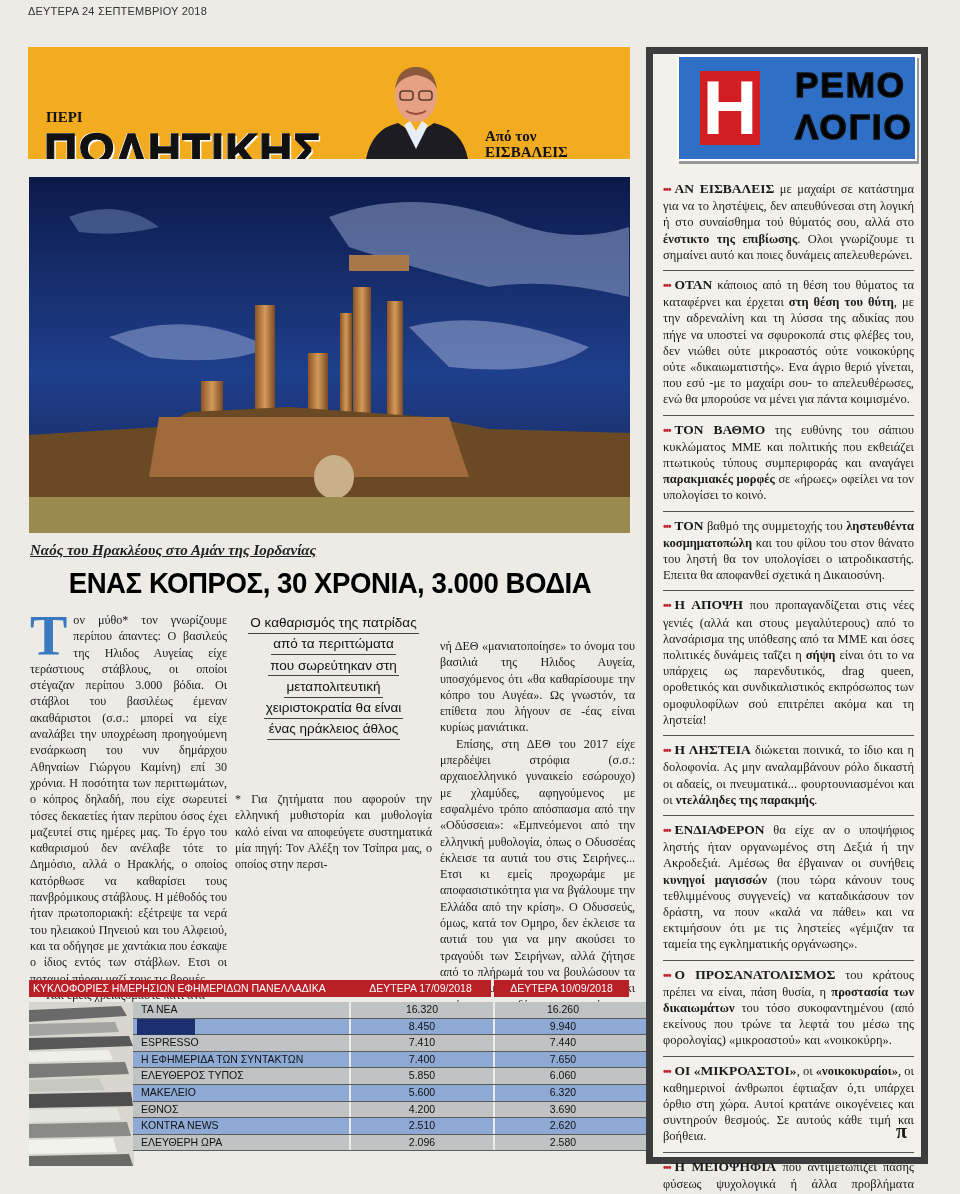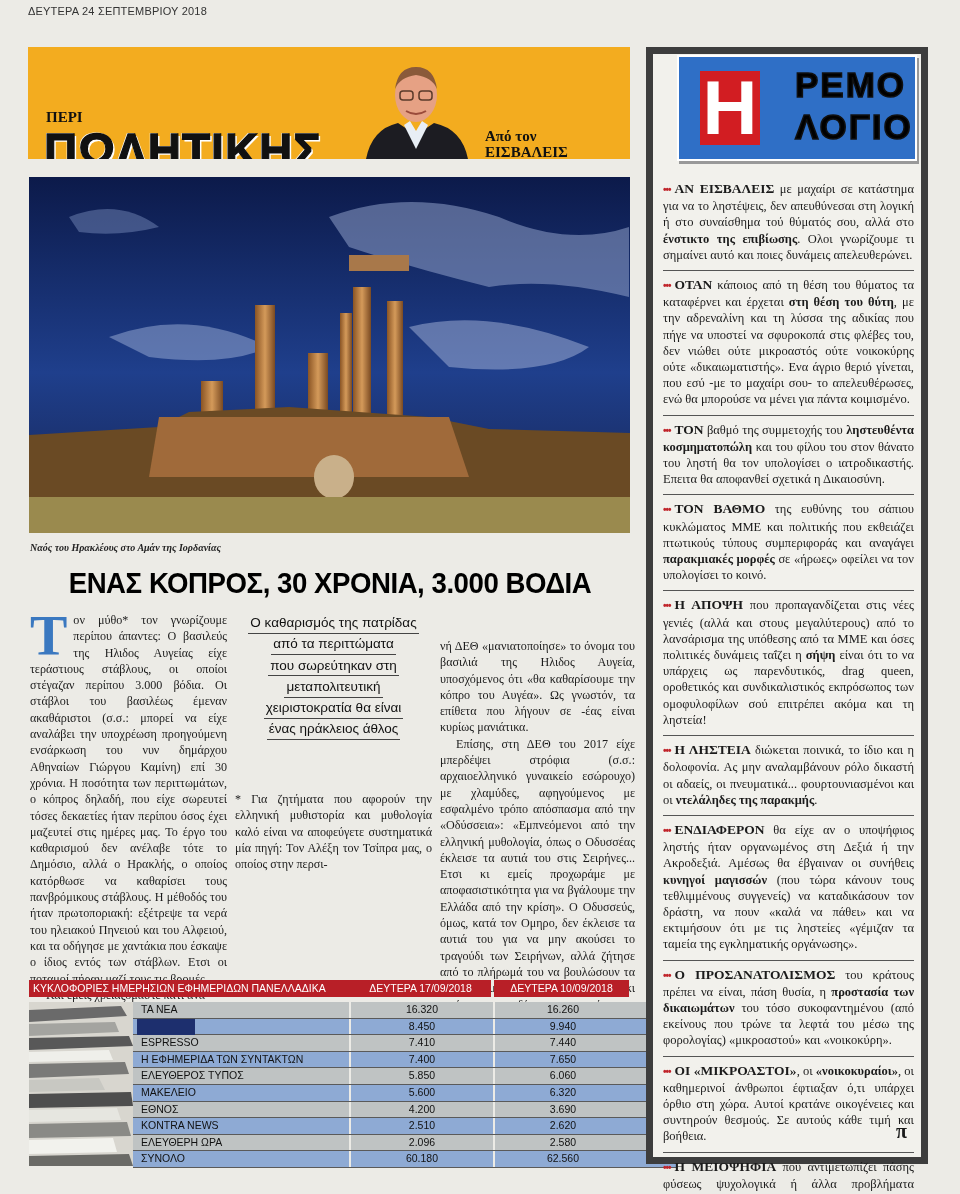--- a/index.html
+++ b/index.html
@@ -7,21 +7,21 @@
   .abs{position:absolute;}
   .dateline{left:28px;top:5px;font-family:"Liberation Sans",sans-serif;font-size:11px;color:#333;letter-spacing:0.2px;}
   
   .header{left:28px;top:47px;width:602px;height:112px;background:#f3ac1f;overflow:hidden;}
   .header .peri{position:absolute;left:18px;top:62px;font-family:"Liberation Serif",serif;font-weight:bold;font-size:15px;color:#111;}
   .header .politikis{position:absolute;left:16px;top:80px;font-family:"Liberation Sans",sans-serif;font-weight:900;font-size:46px;letter-spacing:1px;color:#111;line-height:1;transform:scaleY(1.05);-webkit-text-stroke:1.2px #111;text-shadow:2px 2px 0 #fff,-1px -1px 0 #fff;}
   .portrait{position:absolute;left:330px;top:8px;width:116px;height:104px;}
   .byline{position:absolute;left:457px;top:82px;font-family:"Liberation Serif",serif;font-weight:bold;color:#111;line-height:1.05;font-size:15px;}
   
   .photo{left:29px;top:177px;width:601px;height:356px;}
-  .caption{left:30px;top:542px;font-family:"Liberation Serif",serif;font-style:italic;font-weight:bold;font-size:10px;color:#222;}
+  .caption{left:30px;top:542px;font-family:"Liberation Serif",serif;font-style:italic;font-weight:bold;font-size:15px;color:#222;text-decoration:underline;}
   .headline{left:30px;top:566px;width:600px;text-align:center;font-family:"Liberation Sans",sans-serif;font-weight:900;font-size:30px;letter-spacing:-0.5px;color:#000;transform:scaleX(0.92);transform-origin:center;}
   
   .col{font-family:"Liberation Serif",serif;font-size:12.1px;line-height:16.3px;text-align:justify;color:#1b1b1b;}
   .col1{left:30px;top:612px;width:197px;}
   .col2{left:235px;top:775px;width:197px;}
   .col3{left:440px;top:610px;width:195px;margin-top:28px;}
   .col p{margin:0;}
   .indent{text-indent:16px;}
   .dropcap{float:left;font-family:"Liberation Serif",serif;font-size:56px;line-height:44px;color:#3a78c0;margin:2px 6px 0 0;font-weight:bold;}
   .pullquote{left:236px;top:614px;width:195px;text-align:center;font-family:"Liberation Sans",sans-serif;font-size:13.5px;line-height:18.8px;color:#111;}
@@ -191,38 +191,33 @@
   <div class="row blue" style="top:138.2px">
       <span class="name">KONTRA NEWS</span>
       <span class="v1">2.510</span>
       <span class="v2">2.620</span>
     </div>
   <div class="row gray" style="top:154.8px">
       <span class="name">ΕΛΕΥΘΕΡΗ ΩΡΑ</span>
       <span class="v1">2.096</span>
       <span class="v2">2.580</span>
     </div>
-  <div class="row blue" style="top:171.4px">
-      <span class="name">ΣΥΝΟΛΟ</span>
-      <span class="v1">60.180</span>
-      <span class="v2">62.560</span>
-    </div>
 </div>
 
 <div class="abs sidebar">
   <div class="logo">
     <div class="H">Η</div>
     <div class="w1">ΡΕΜΟ</div>
     <div class="w2">ΛΟΓΙΟ</div>
   </div>
   <div class="items">
     <div class="item"><span class="dots">•••</span><span class="lead">ΑΝ ΕΙΣΒΑΛΕΙΣ</span><span> με μαχαίρι σε κατάστημα για να το ληστέψεις, δεν απευθύνεσαι στη λογική ή στο συναίσθημα τού θύματός σου, αλλά στο </span><b>ένστικτο της επιβίωσης</b><span>. Ολοι γνωρίζουμε τι σημαίνει αυτό και ποιες δυνάμεις απελευθερώνει.</span></div>
     <div class="item"><span class="dots">•••</span><span class="lead">ΟΤΑΝ</span><span> κάποιος από τη θέση του θύματος τα καταφέρνει και έρχεται </span><b>στη θέση του θύτη</b><span>, με την αδρεναλίνη και τη λύσσα της αδικίας που πήγε να υποστεί να σφυροκοπά στις φλέβες του, δεν νιώθει ούτε μικροαστός ούτε νοικοκύρης ούτε «δικαιωματιστής». Ενα άγριο θεριό γίνεται, που εσύ -με το μαχαίρι σου- το απελευθέρωσες, ενώ θα μπορούσε να μένει για πάντα κοιμισμένο.</span></div>
+    <div class="item"><span class="dots">•••</span><span class="lead">ΤΟΝ ΒΑΘΜΟ</span><span> της ευθύνης του σάπιου κυκλώματος ΜΜΕ και πολιτικής που εκθειάζει πτωτικούς τύπους συμπεριφοράς και αναγάγει </span><b>παρακμιακές μορφές</b><span> σε «ήρωες» οφείλει να τον υπολογίσει το κοινό.</span></div>
     <div class="item"><span class="dots">•••</span><span class="lead">ΤΟΝ</span><span> βαθμό της συμμετοχής του </span><b>ληστευθέντα κοσμηματοπώλη</b><span> και του φίλου του στον θάνατο του ληστή θα τον υπολογίσει ο ιατροδικαστής. Επειτα θα αποφανθεί σχετικά η Δικαιοσύνη.</span></div>
-    <div class="item"><span class="dots">•••</span><span class="lead">ΤΟΝ ΒΑΘΜΟ</span><span> της ευθύνης του σάπιου κυκλώματος ΜΜΕ και πολιτικής που εκθειάζει πτωτικούς τύπους συμπεριφοράς και αναγάγει </span><b>παρακμιακές μορφές</b><span> σε «ήρωες» οφείλει να τον υπολογίσει το κοινό.</span></div>
     <div class="item"><span class="dots">•••</span><span class="lead">Η ΑΠΟΨΗ</span><span> που προπαγανδίζεται στις νέες γενιές (αλλά και στους μεγαλύτερους) από το λανσάρισμα της υπόθεσης από τα ΜΜΕ και όσες πολιτικές δυνάμεις ταΐζει η </span><b>σήψη</b><span> είναι ότι το να υπάρχεις ως παρενδυτικός, drag queen, οροθετικός και συνδικαλιστικός εκπρόσωπος των ομοφυλοφίλων σού επιτρέπει ακόμα και τη ληστεία!</span></div>
     <div class="item"><span class="dots">•••</span><span class="lead">Η ΛΗΣΤΕΙΑ</span><span> διώκεται ποινικά, το ίδιο και η δολοφονία. Ας μην αναλαμβάνουν ρόλο δικαστή οι αδαείς, οι πνευματικά... φουρτουνιασμένοι και οι </span><b>ντελάληδες της παρακμής</b><span>.</span></div>
     <div class="item"><span class="dots">•••</span><span class="lead">ΕΝΔΙΑΦΕΡΟΝ</span><span> θα είχε αν ο υποψήφιος ληστής ήταν οργανωμένος στη Δεξιά ή την Ακροδεξιά. Αμέσως θα έβγαιναν οι συνήθεις </span><b>κυνηγοί μαγισσών</b><span> (που τώρα κάνουν τους τεθλιμμένους συγγενείς) να καταδικάσουν τον δράστη, να πουν «καλά να πάθει» και να εκτιμήσουν ότι με τις ληστείες «γέμιζαν τα ταμεία της εγκληματικής οργάνωσης».</span></div>
     <div class="item"><span class="dots">•••</span><span class="lead">Ο ΠΡΟΣΑΝΑΤΟΛΙΣΜΟΣ</span><span> του κράτους πρέπει να είναι, πάση θυσία, η </span><b>προστασία των δικαιωμάτων</b><span> του τόσο συκοφαντημένου (από εκείνους που τρώνε τα λεφτά του μέσω της φορολογίας) «μικροαστού» και «νοικοκύρη».</span></div>
     <div class="item"><span class="dots">•••</span><span class="lead">ΟΙ «ΜΙΚΡΟΑΣΤΟΙ»</span><span>, οι </span><b>«νοικοκυραίοι»</b><span>, οι καθημερινοί άνθρωποι έφτιαξαν ό,τι υπάρχει όρθιο στη χώρα. Αυτοί κρατάνε οικογένειες και συντηρούν θεσμούς. Σε αυτούς κάθε τιμή και βοήθεια.</span></div>
     <div class="item"><span class="dots">•••</span><span class="lead">Η ΜΕΙΟΨΗΦΙΑ</span><span> που αντιμετωπίζει πάσης φύσεως ψυχολογικά ή άλλα προβλήματα συγκρότησης της προσωπικότητας θα βοηθηθεί από τους πολλούς να τα διορθώσει. </span></div>
   </div>
   <div class="pi">π</div>
 </div>
 

